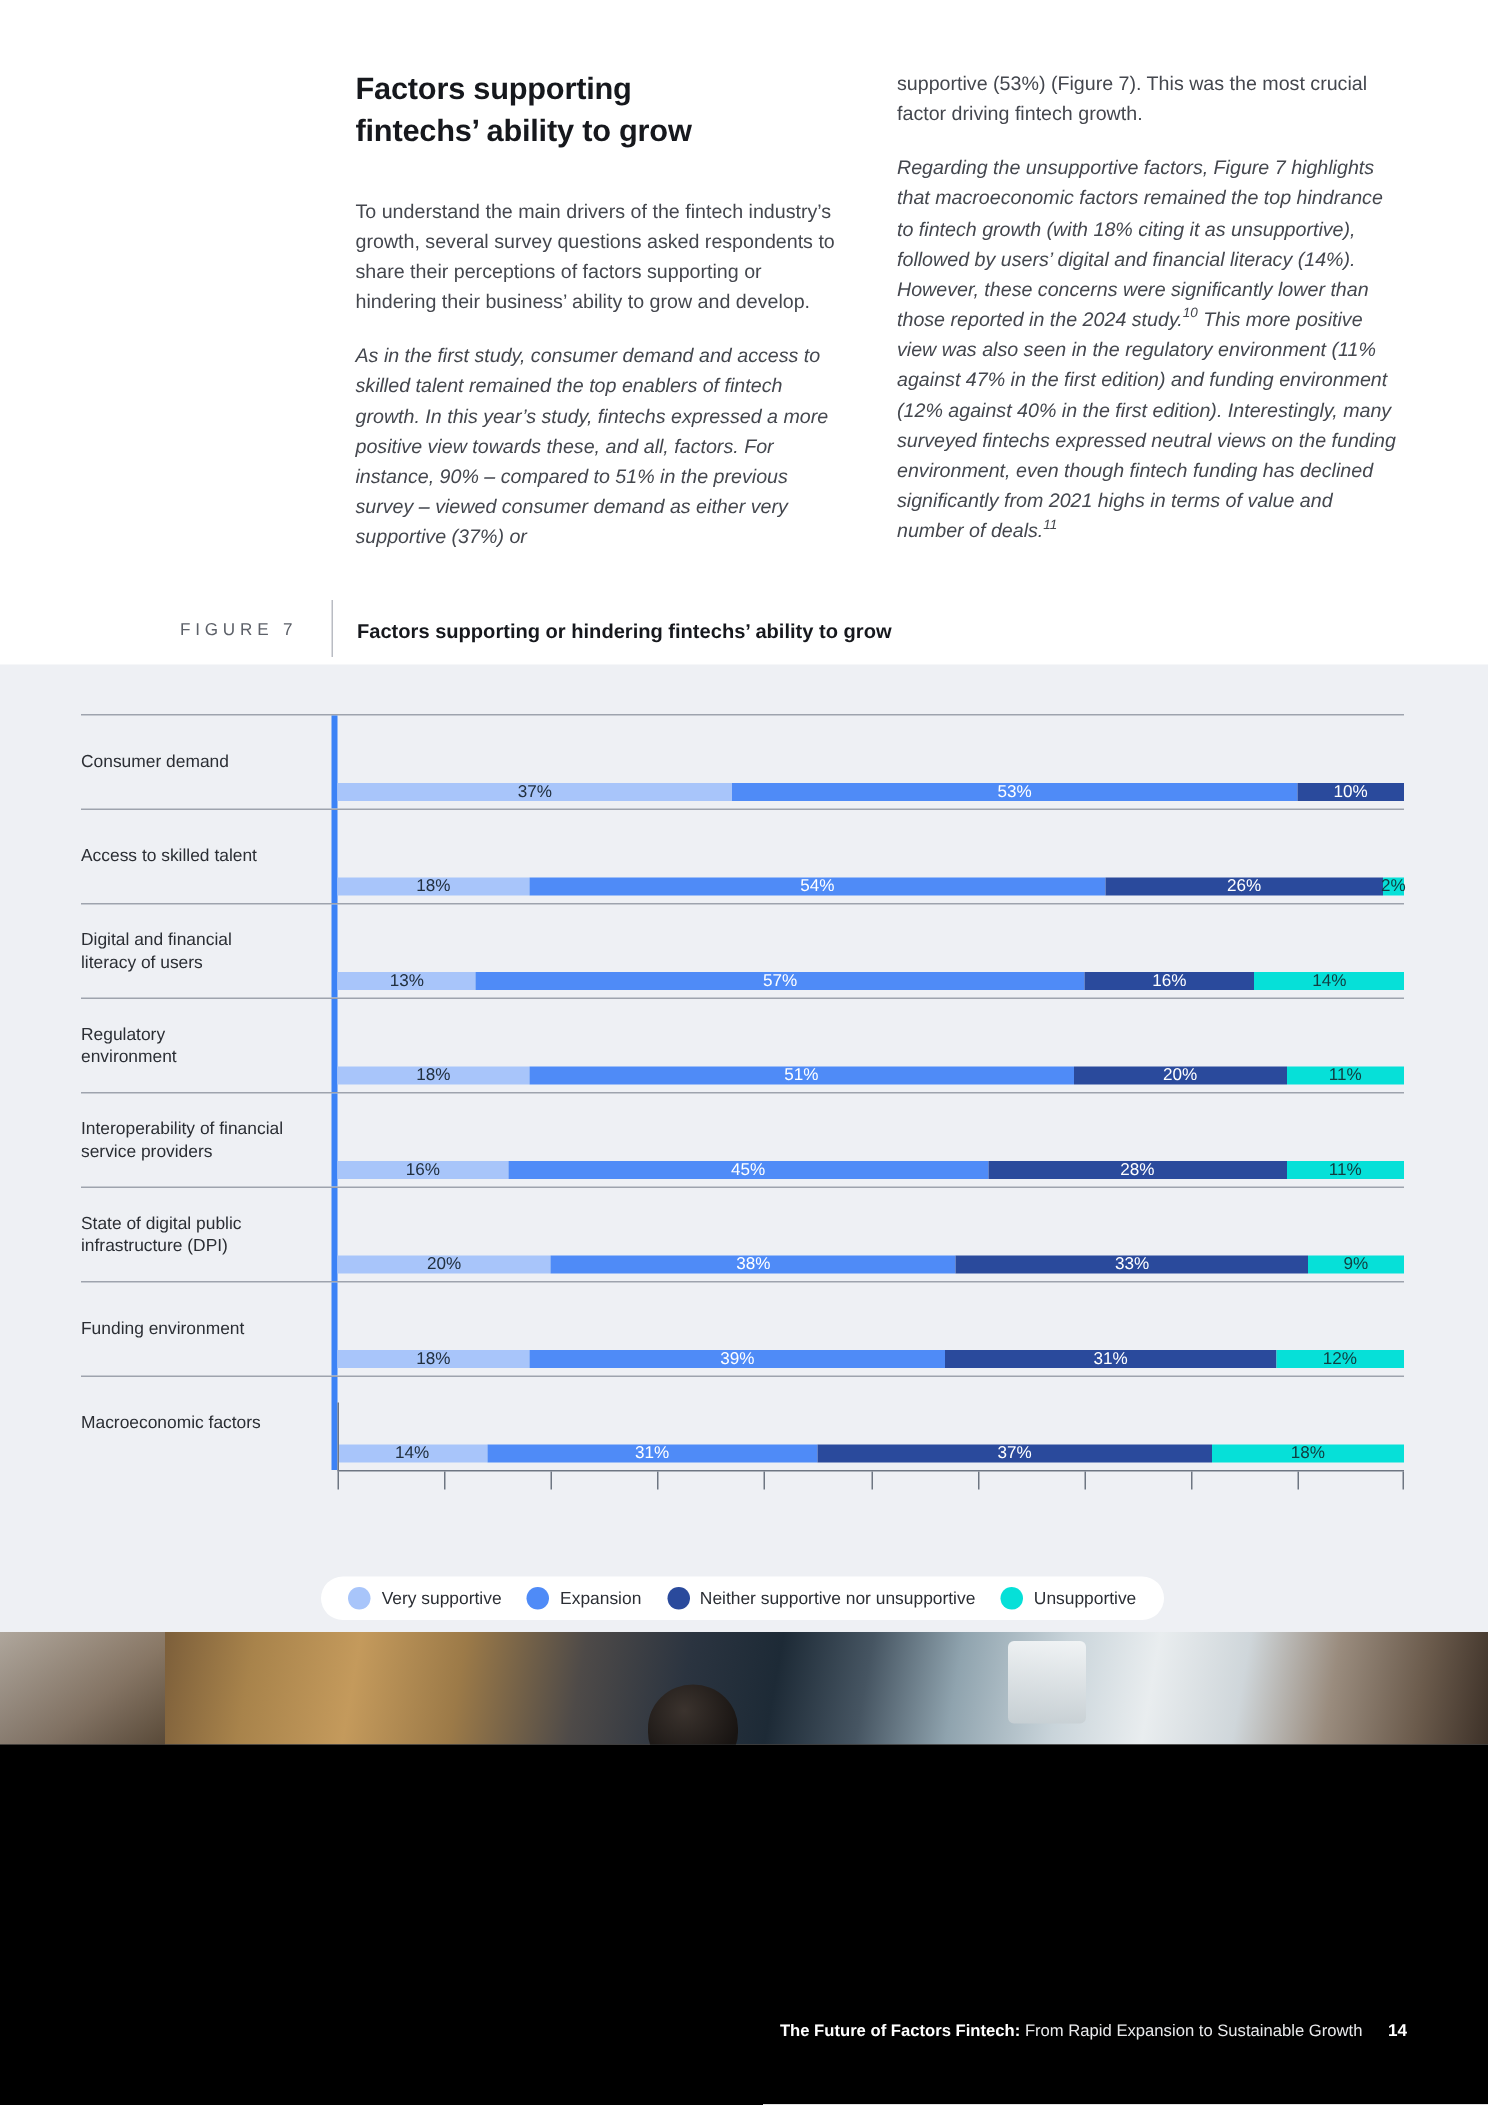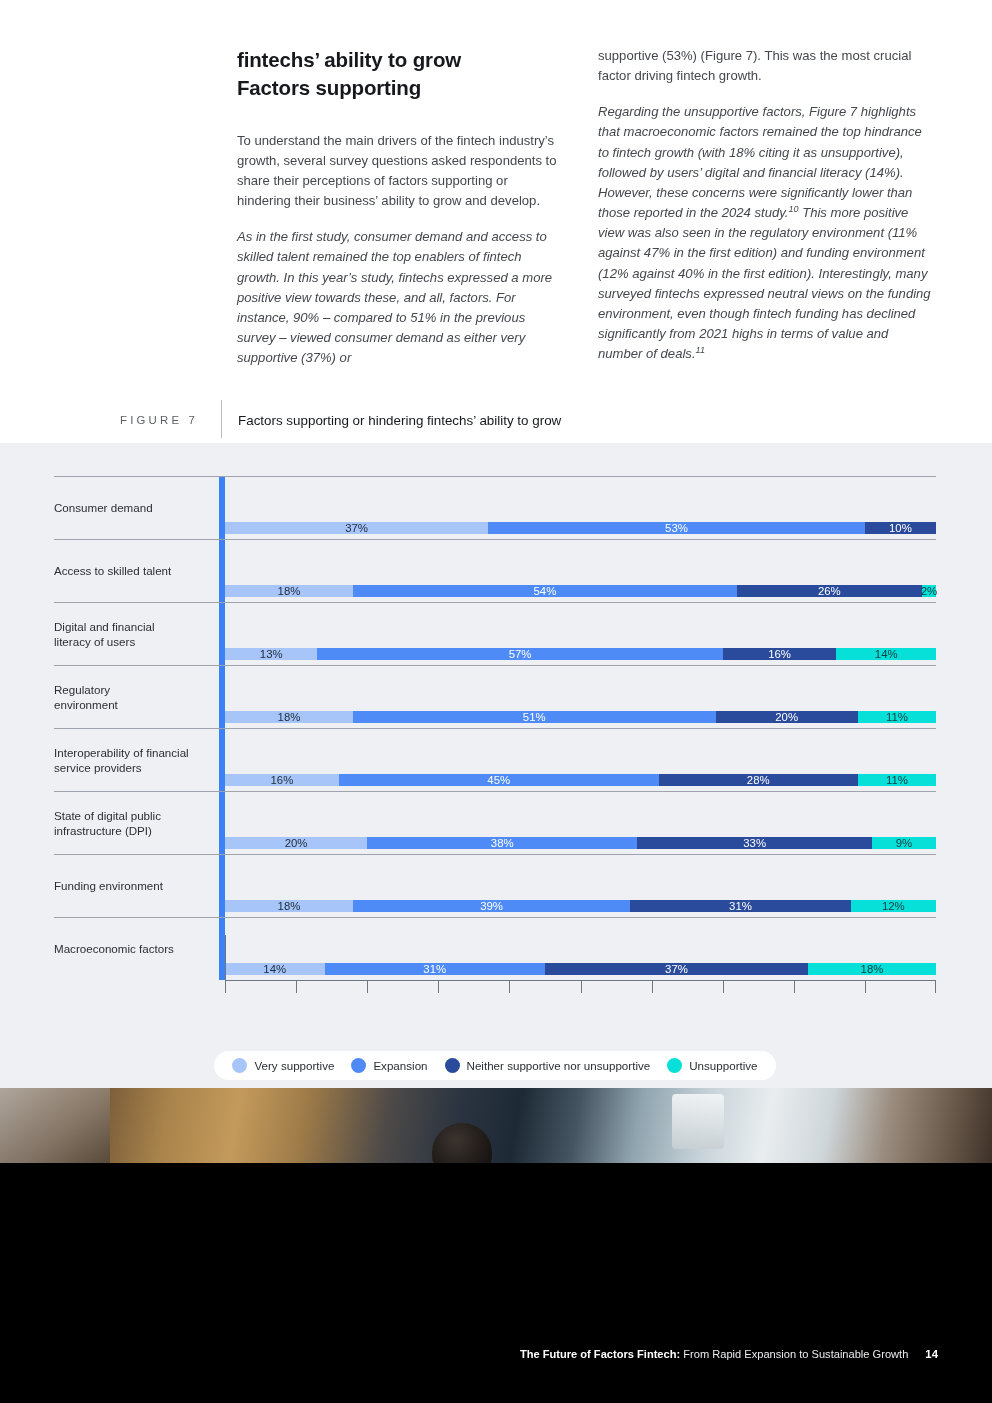--- a/index.html
+++ b/index.html
@@ -84,21 +84,21 @@
     left: 221px;
     top: 400px;
     width: 1px;
     height: 38px;
     background: #b9bcc3;
   }
   .fig-title {
     position: absolute;
     left: 238px;
     font-size: 13.4px;
-    font-weight: normal;
+    font-weight: bold;
     color: #16181d;
   }
 
   
   .chart-panel {
     position: absolute;
     left: 0;
     top: 443px;
     width: 992px;
     height: 645px;
@@ -122,21 +122,21 @@
     display: flex;
     align-items: stretch;
     border-top: 1px solid #9ea3ad;
   }
   .row .labelcell {
     width: 171px;
     flex: 0 0 171px;
     display: flex;
     align-items: center;
     padding-right: 10px;
-    border-right: 6px solid #3b82f6;
+    border-right: 4px solid #3b82f6;
   }
   .row .labelcell span {
     font-size: 11.6px;
     line-height: 1.32;
     color: #2b2e34;
   }
   .row .barcell {
     position: relative;
     flex: 1 1 auto;
     display: flex;
@@ -289,22 +289,22 @@
 </style>
 </head>
 <body>
 
 <div class="page">
 
   <div class="text-area">
 
     <div class="col-left">
       <div class="headline">
+        <span>Factors supporting</span>
         <span>fintechs’ ability to grow</span>
-        <span>Factors supporting</span>
       </div>
       <p class="body">To understand the main drivers of the fintech industry’s growth, several survey questions asked respondents to share their perceptions of factors supporting or hindering their business’ ability to grow and develop.</p>
       <p class="body">As in the first study, consumer demand and access to skilled talent remained the top enablers of fintech growth. In this year’s study, fintechs expressed a more positive view towards these, and all, factors. For instance, 90% – compared to 51% in the previous survey – viewed consumer demand as either very supportive (37%) or</p>
     </div>
 
     <div class="col-right">
       <p class="body">supportive (53%) (Figure 7). This was the most crucial factor driving fintech growth.</p>
       <p class="body"><span>Regarding the unsupportive factors, Figure 7 highlights that macroeconomic factors remained the top hindrance to fintech growth (with 18% citing it as unsupportive), followed by users’ digital and financial literacy (14%). However, these concerns were significantly lower than those reported in the 2024 study.</span><sup>10</sup><span> This more positive view was also seen in the regulatory environment (11% against 47% in the first edition) and funding environment (12% against 40% in the first edition). Interestingly, many surveyed fintechs expressed neutral views on the funding environment, even though fintech funding has declined significantly from 2021 highs in terms of value and number of deals.</span><sup>11</sup></p>
     </div>
   </div>

